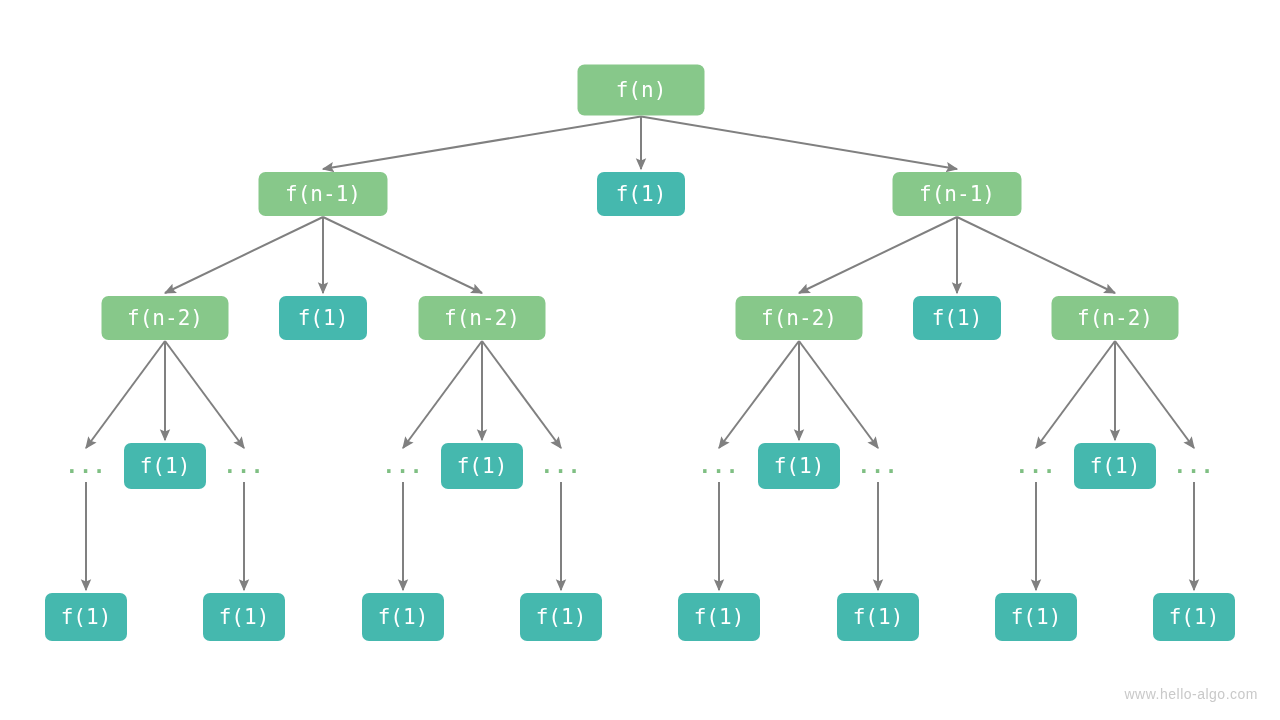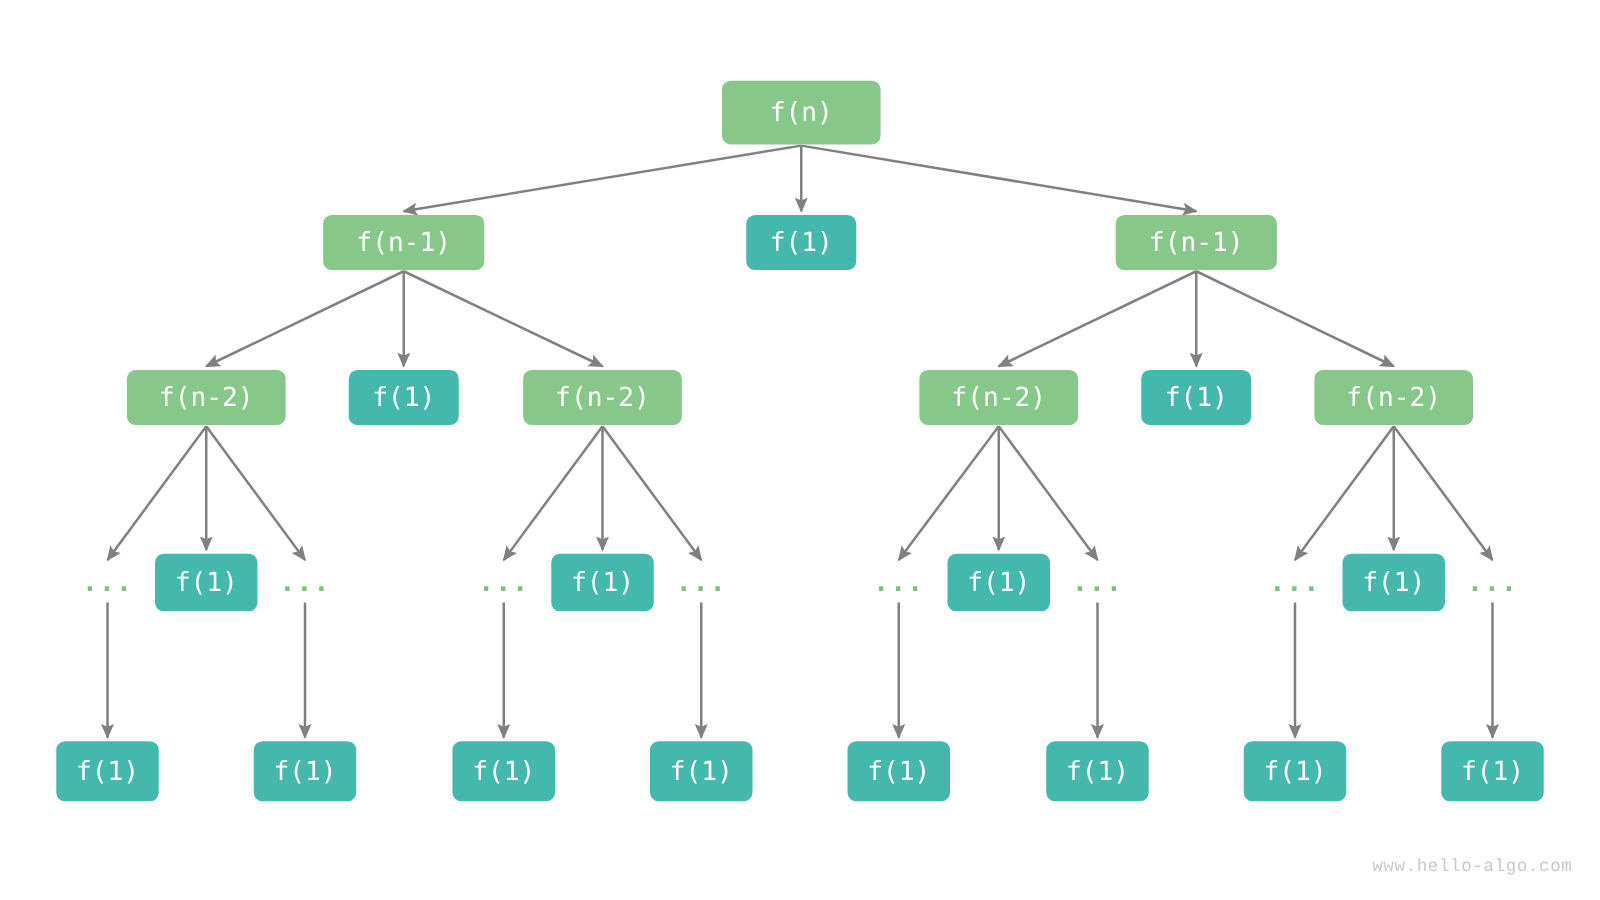--- a/index.html
+++ b/index.html
@@ -43,21 +43,21 @@
   .edge-line {
     stroke: #808080;
     stroke-width: 2;
     fill: none;
   }
   .watermark {
     position: absolute;
     right: 22px;
     bottom: 18px;
     color: #c9c9c9;
-    font-family: Liberation Mono, monospace;
+    font-family: Liberation Sans, sans-serif;
     font-size: 14px;
     letter-spacing: 0.5px;
     white-space: nowrap;
   }
 </style>
 </head>
 <body>
 
 <svg id="tree-canvas" viewBox="0 0 1280 720">
   <defs>

